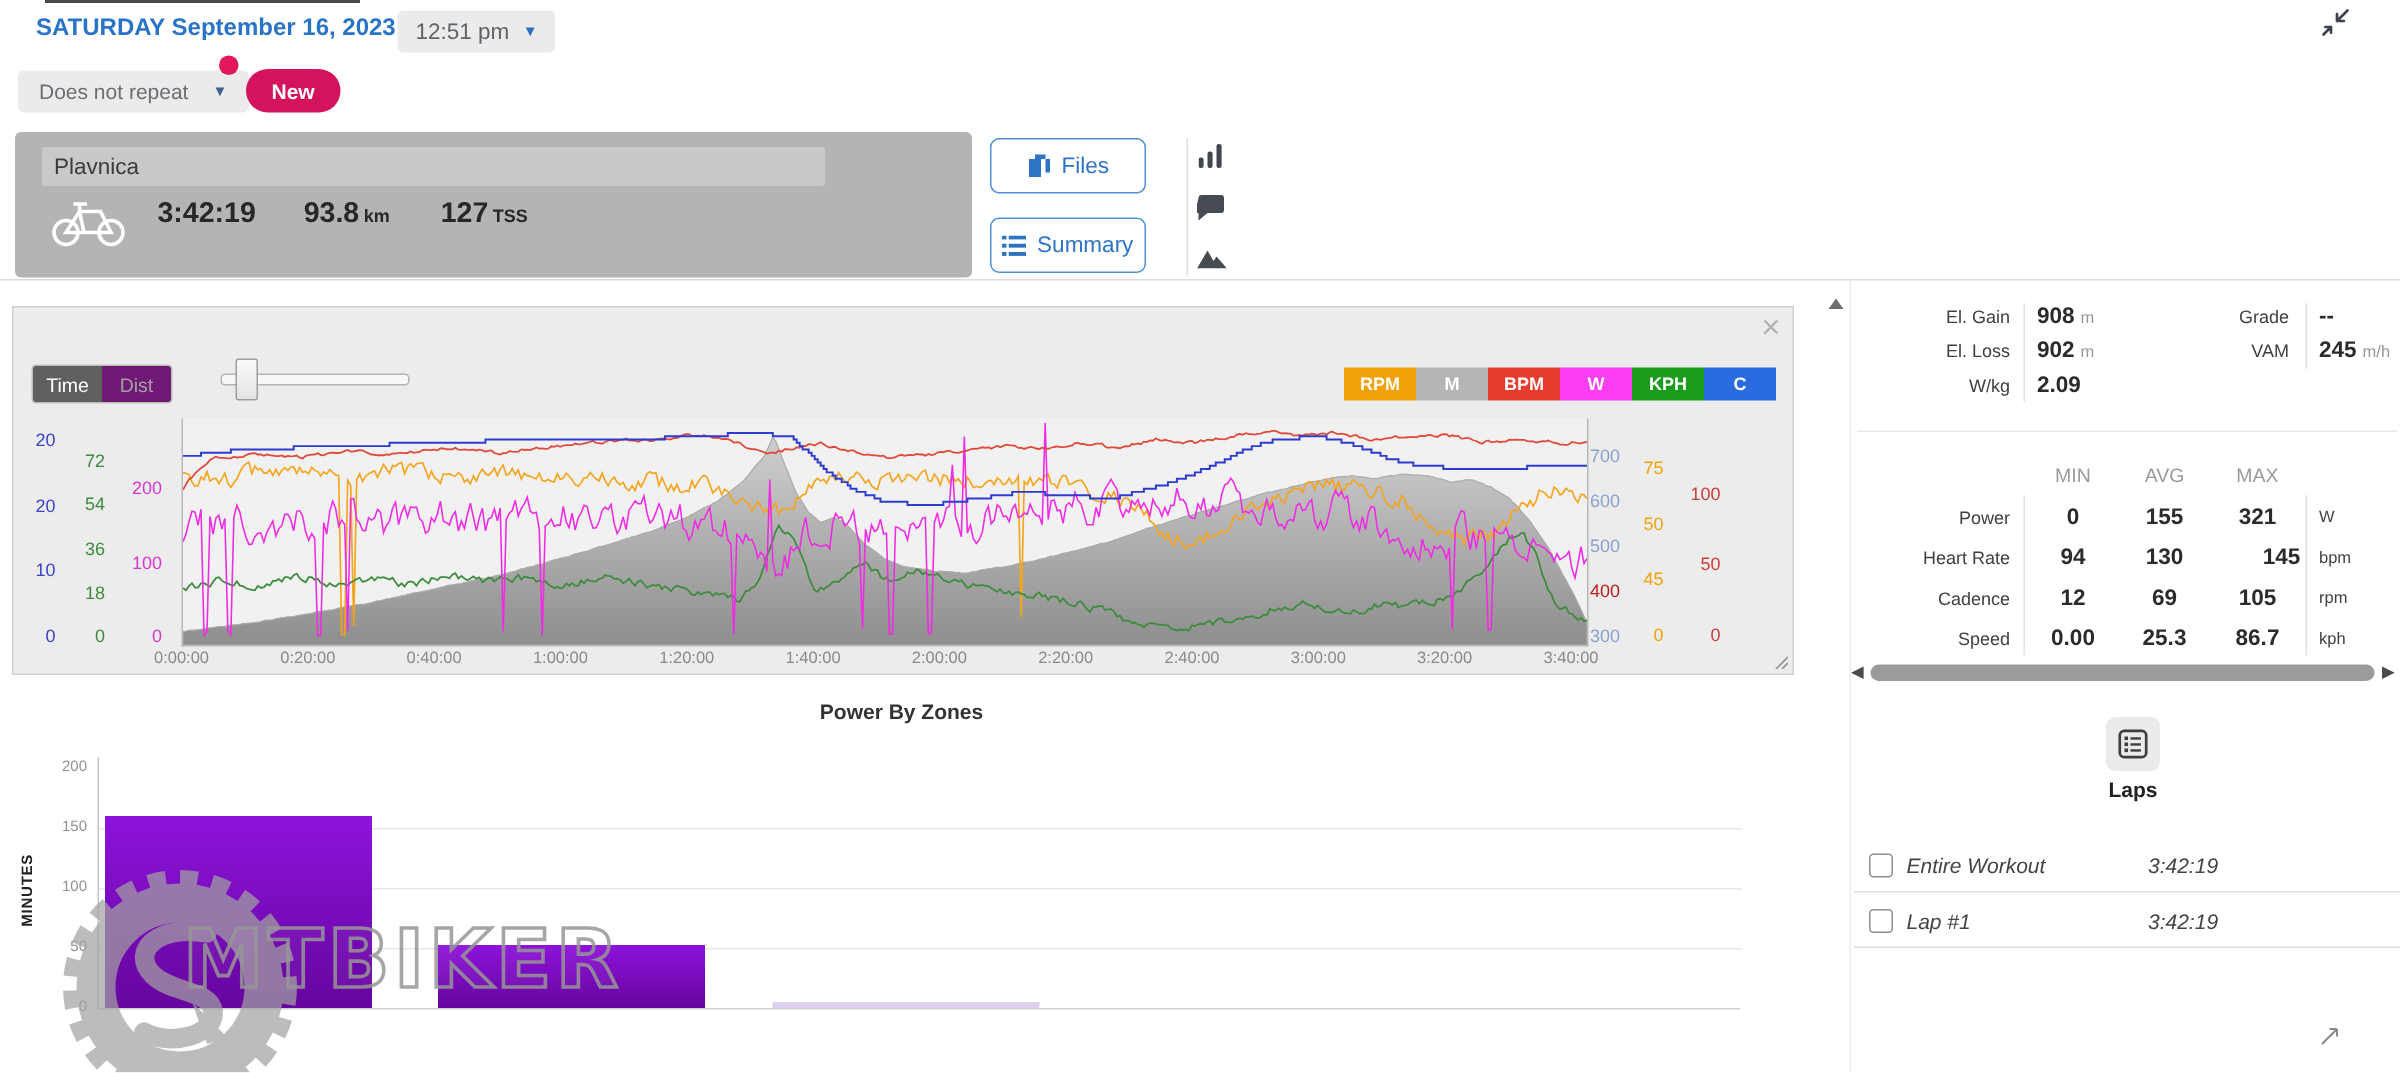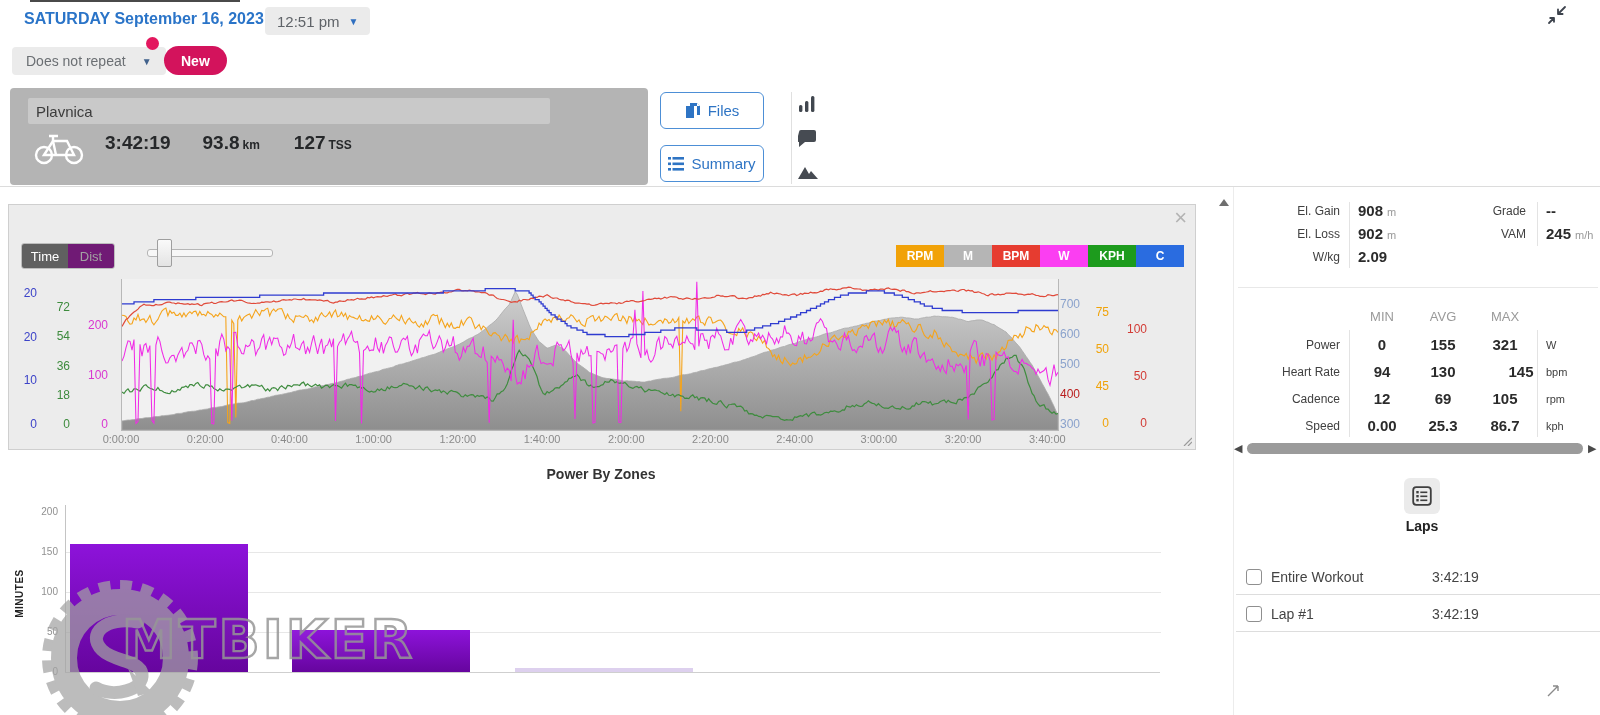--- a/index.html
+++ b/index.html
@@ -67,21 +67,21 @@
   .rp-val{position:absolute;font-size:15px;font-weight:bold;color:#2b2b2b;white-space:nowrap;}
   .rp-unit{font-size:11px;font-weight:normal;color:#989898;margin-left:4px;}
   .rp-vline{position:absolute;width:1px;background:#e3e3e3;}
   .rp-hline{position:absolute;height:1px;background:#e8e8e8;}
   .rp-head{position:absolute;font-size:13px;color:#9a9a9a;transform:translateX(-50%);}
   .hscroll-track{left:1247px;top:443px;width:336px;height:11px;background:#9b9b9b;border-radius:6px;cursor:pointer;}
   .hscroll-arrow{position:absolute;font-size:11px;color:#4a4a4a;cursor:pointer;line-height:11px;}
   .laps-iconbox{left:1404px;top:478px;width:36px;height:36px;background:#ebebeb;border-radius:6px;
                 display:flex;align-items:center;justify-content:center;cursor:pointer;}
   .laps-title{left:1382px;top:518px;width:80px;text-align:center;font-size:14px;font-weight:bold;color:#222;}
-  .lap-row{position:absolute;left:1236px;width:364px;height:32px;cursor:pointer;}
+  .lap-row{position:absolute;left:1236px;width:364px;height:32px;cursor:pointer;font-style:italic;}
   .lap-check{position:absolute;left:10px;top:8px;width:14px;height:14px;border:1.5px solid #8f8f8f;border-radius:3px;background:#fff;cursor:pointer;}
   .lap-name{position:absolute;left:35px;top:8px;font-size:14px;color:#444;}
   .lap-time{position:absolute;left:196px;top:8px;font-size:14px;color:#444;}
   .lap-div{position:absolute;left:1236px;width:364px;height:1px;background:#ddd;}
 </style>
 </head>
 <body>
 
 <div id="app">
 

